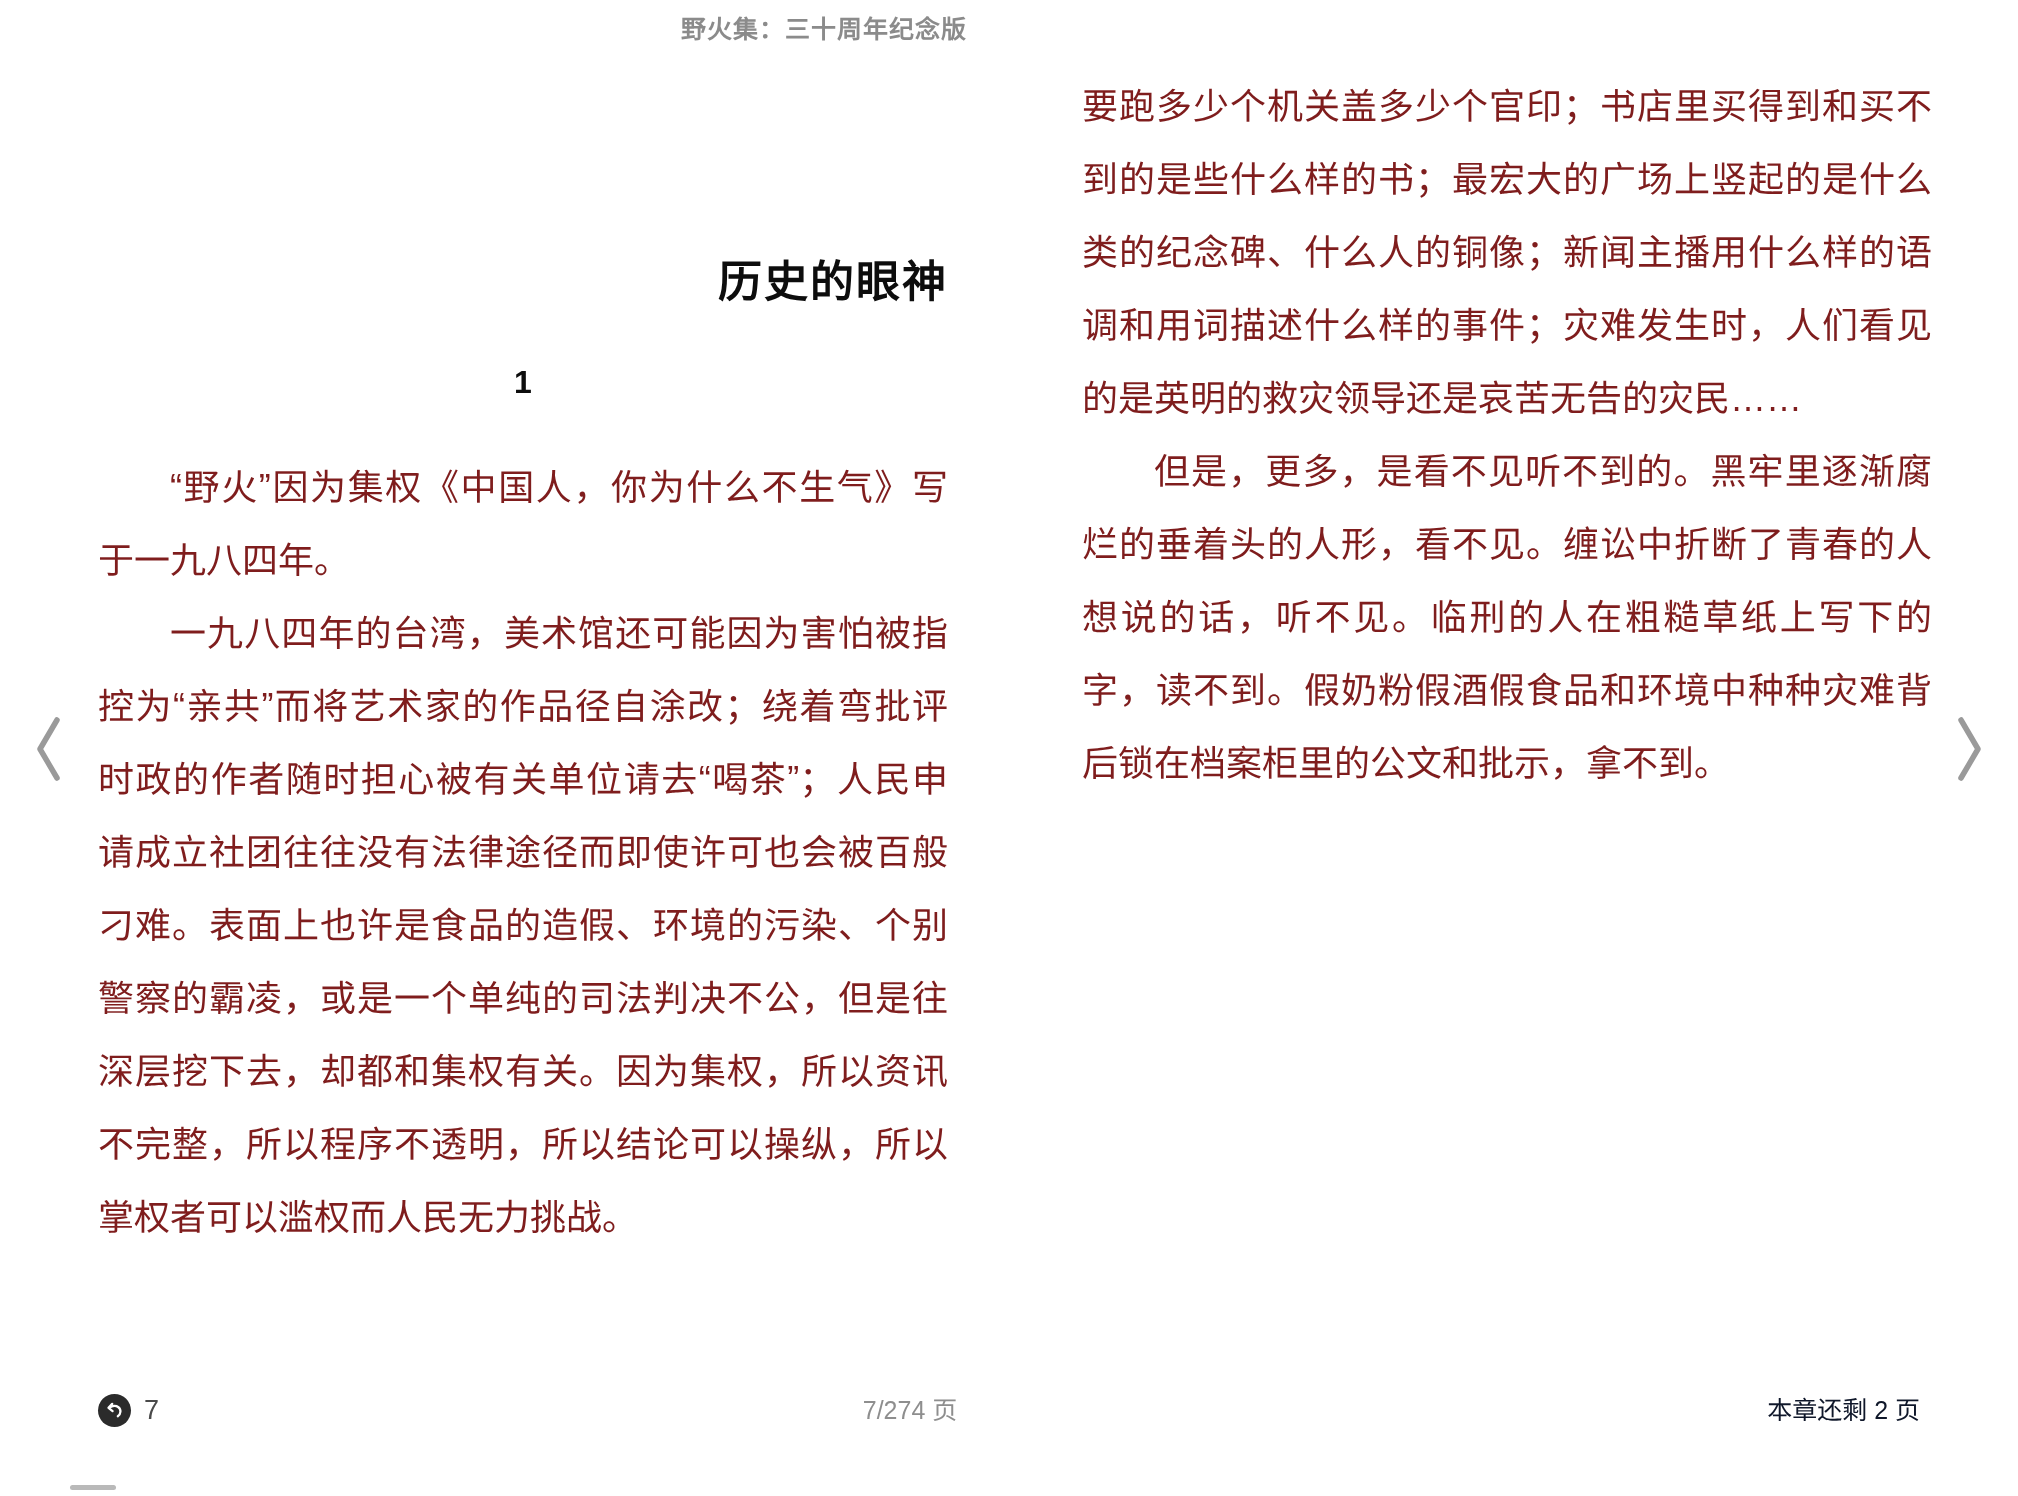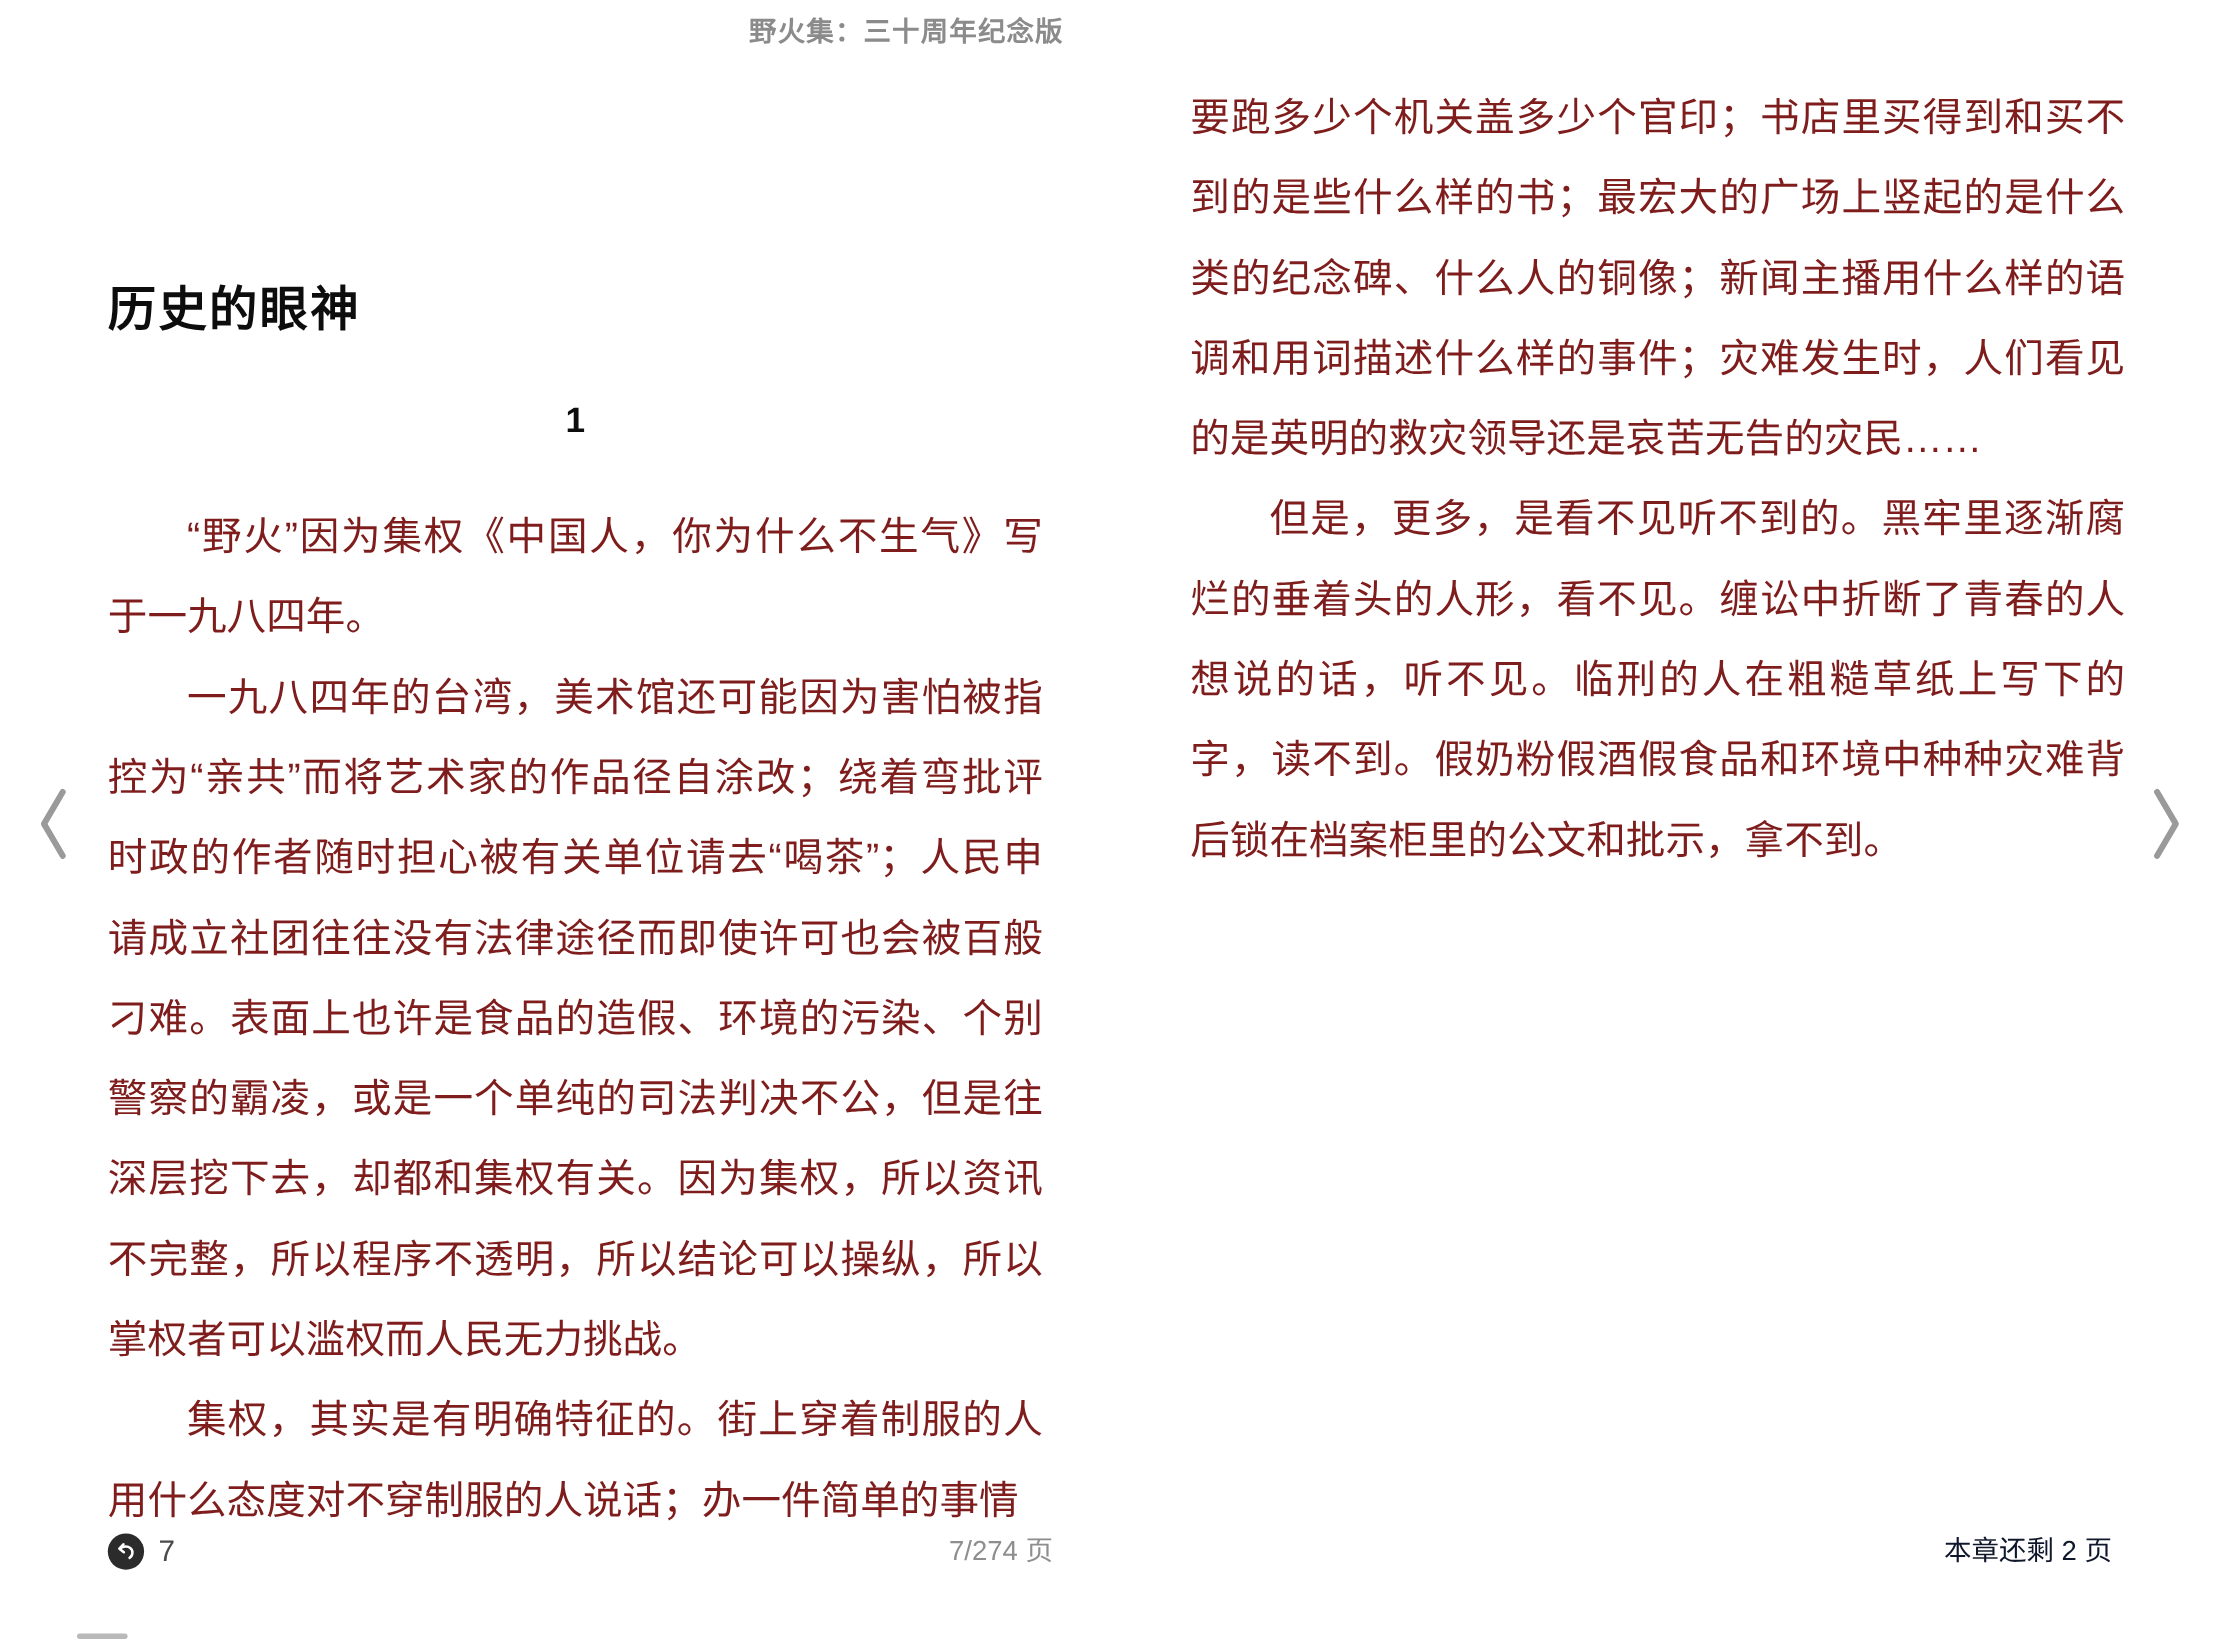--- a/index.html
+++ b/index.html
@@ -67,21 +67,21 @@
     width: 850px;
     height: 1318px;
   }
   .col-left  { left: 98px; }
   .col-right { left: 1082px; }
 
   .chapter-title {
     font-size: 44px;
     font-weight: 700;
     color: #0d0d0d;
-    text-align: left;
+    text-align: right;
     line-height: 1.2;
     margin: 0;
     padding-top: 198px;
     letter-spacing: 2px;
   }
   .section-number {
     font-size: 32px;
     font-weight: 700;
     color: #0d0d0d;
     text-align: center;
@@ -188,21 +188,20 @@
   </span>
 </div>
 
 <div class="page-body">
 
   <div class="column col-left">
     <h1 class="chapter-title">历史的眼神</h1>
     <div class="section-number">1</div>
     <p class="para">“野火”因为集权《中国人，你为什么不生气》写于一九八四年。</p>
     <p class="para">一九八四年的台湾，美术馆还可能因为害怕被指控为“亲共”而将艺术家的作品径自涂改；绕着弯批评时政的作者随时担心被有关单位请去“喝茶”；人民申请成立社团往往没有法律途径而即使许可也会被百般刁难。表面上也许是食品的造假、环境的污染、个别警察的霸凌，或是一个单纯的司法判决不公，但是往深层挖下去，却都和集权有关。因为集权，所以资讯不完整，所以程序不透明，所以结论可以操纵，所以掌权者可以滥权而人民无力挑战。</p>
-    <p class="para">集权，其实是有明确特征的。街上穿着制服的人用什么态度对不穿制服的人说话；办一件简单的事情</p>
   </div>
 
   <div class="column col-right">
     <p class="para cont">要跑多少个机关盖多少个官印；书店里买得到和买不到的是些什么样的书；最宏大的广场上竖起的是什么类的纪念碑、什么人的铜像；新闻主播用什么样的语调和用词描述什么样的事件；灾难发生时，人们看见的是英明的救灾领导还是哀苦无告的灾民……</p>
     <p class="para">但是，更多，是看不见听不到的。黑牢里逐渐腐烂的垂着头的人形，看不见。缠讼中折断了青春的人想说的话，听不见。临刑的人在粗糙草纸上写下的字，读不到。假奶粉假酒假食品和环境中种种灾难背后锁在档案柜里的公文和批示，拿不到。</p>
   </div>
 
 </div>
 
 <div class="reader-footer">

